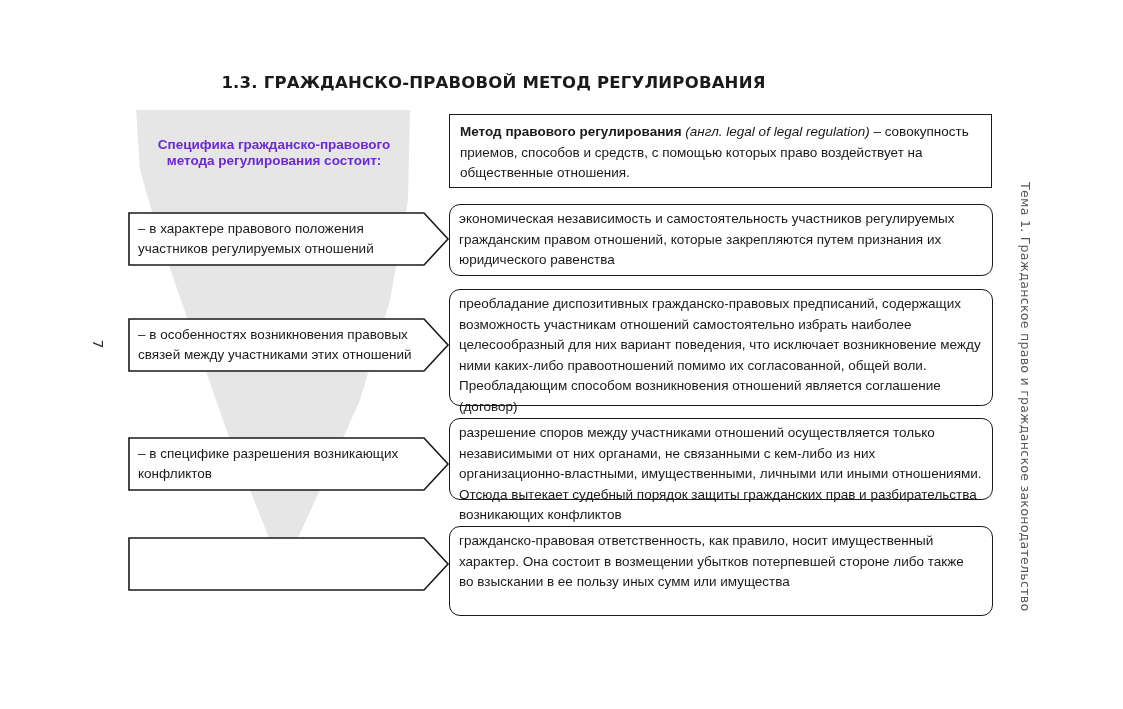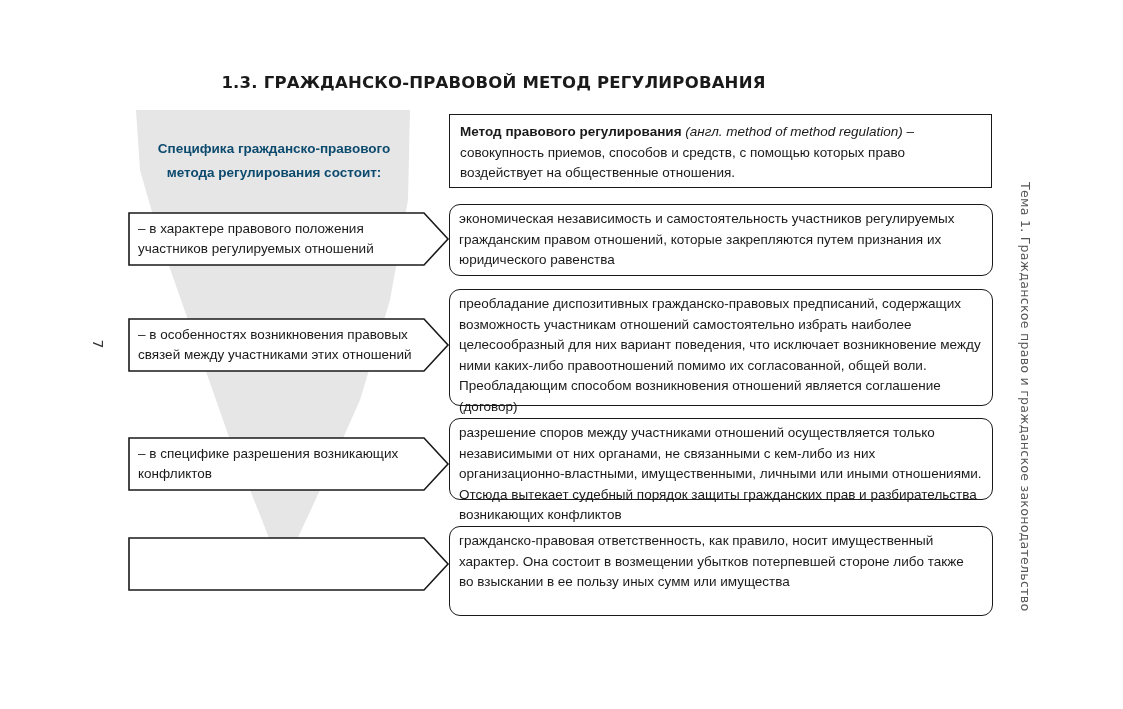--- a/index.html
+++ b/index.html
@@ -4,21 +4,21 @@
   <style>
     html, body { margin: 0; padding: 0; background: #ffffff; }
     body { width: 1123px; height: 709px; position: relative; overflow: hidden;
            font-family: "DejaVu Sans", sans-serif; color: #1a1a1a; }
     .title { position: absolute; top: 73px; left: 0; width: 987px; text-align: center;
              font-family: "DejaVu Sans", sans-serif; font-weight: bold; font-size: 16.5px;
              letter-spacing: 0.2px; color: #1a1a1a; }
     .funnel { position: absolute; left: 0; top: 0; width: 1123px; height: 709px; pointer-events: none; }
     .spec-head { position: absolute; left: 138px; top: 137px; width: 272px; text-align: center;
                  font-family: "Liberation Sans", sans-serif; font-weight: bold; font-size: 13.5px;
-                 line-height: 24px; color: #0c4a6e; }
+                 line-height: 16px; color: #6d28d9; }
     .def-box { position: absolute; left: 449px; top: 114px; width: 543px; height: 74px;
                border: 1.6px solid #1a1a1a; box-sizing: border-box; padding: 7px 10px 0 10px;
                font-family: "Liberation Sans", sans-serif; font-size: 13.5px; line-height: 20.5px;
                background: #fff; }
     .def-box b { font-weight: bold; }
     .def-box i { font-style: italic; }
     .arrow { position: absolute; left: 128px; width: 342px; }
     .arrow svg { position: absolute; left: 0; top: 0; }
     .arrow .txt { position: absolute; left: 10px; top: 0; width: 280px;
                   font-family: "Liberation Sans", sans-serif; font-size: 13.5px; line-height: 20.5px;
@@ -39,21 +39,21 @@
 <svg class="funnel" viewBox="0 0 1123 709">
   <path d="M136 110 L410 110 L408 200 L390 300 L360 400 L320 490 L282 572 L262 520 L230 440 L195 340 L160 240 L140 170 Z" fill="#e6e6e6"></path>
 </svg>
 
 <div class="title">1.3. ГРАЖДАНСКО-ПРАВОВОЙ МЕТОД РЕГУЛИРОВАНИЯ</div>
 
 <div class="spec-head">Специфика гражданско-правового метода регулирования состоит:</div>
 
 <div class="def-box">
   <b>Метод правового регулирования</b>
-  <i>(англ. method of method regulation)</i><span> – совокупность приемов, способов и средств, с помощью которых право воздействует на общественные отношения.</span>
+  <i>(англ. legal of legal regulation)</i><span> – совокупность приемов, способов и средств, с помощью которых право воздействует на общественные отношения.</span>
 </div>
 
 <div class="arrow" style="top:212px;height:54px;">
   <svg width="322" height="54">
       <path d="M1 1 L296 1 L320 27 L296 53 L1 53 Z" fill="#fff" stroke="#1a1a1a" stroke-width="1.6"></path>
     </svg>
   <div class="txt">– в характере правового положения участников регулируемых отношений</div>
 </div>
 <div class="card" style="top:204px;height:72px;">экономическая независимость и самостоятельность участников регулируемых гражданским правом отношений, которые закрепляются путем признания их юридического равенства</div>
 

